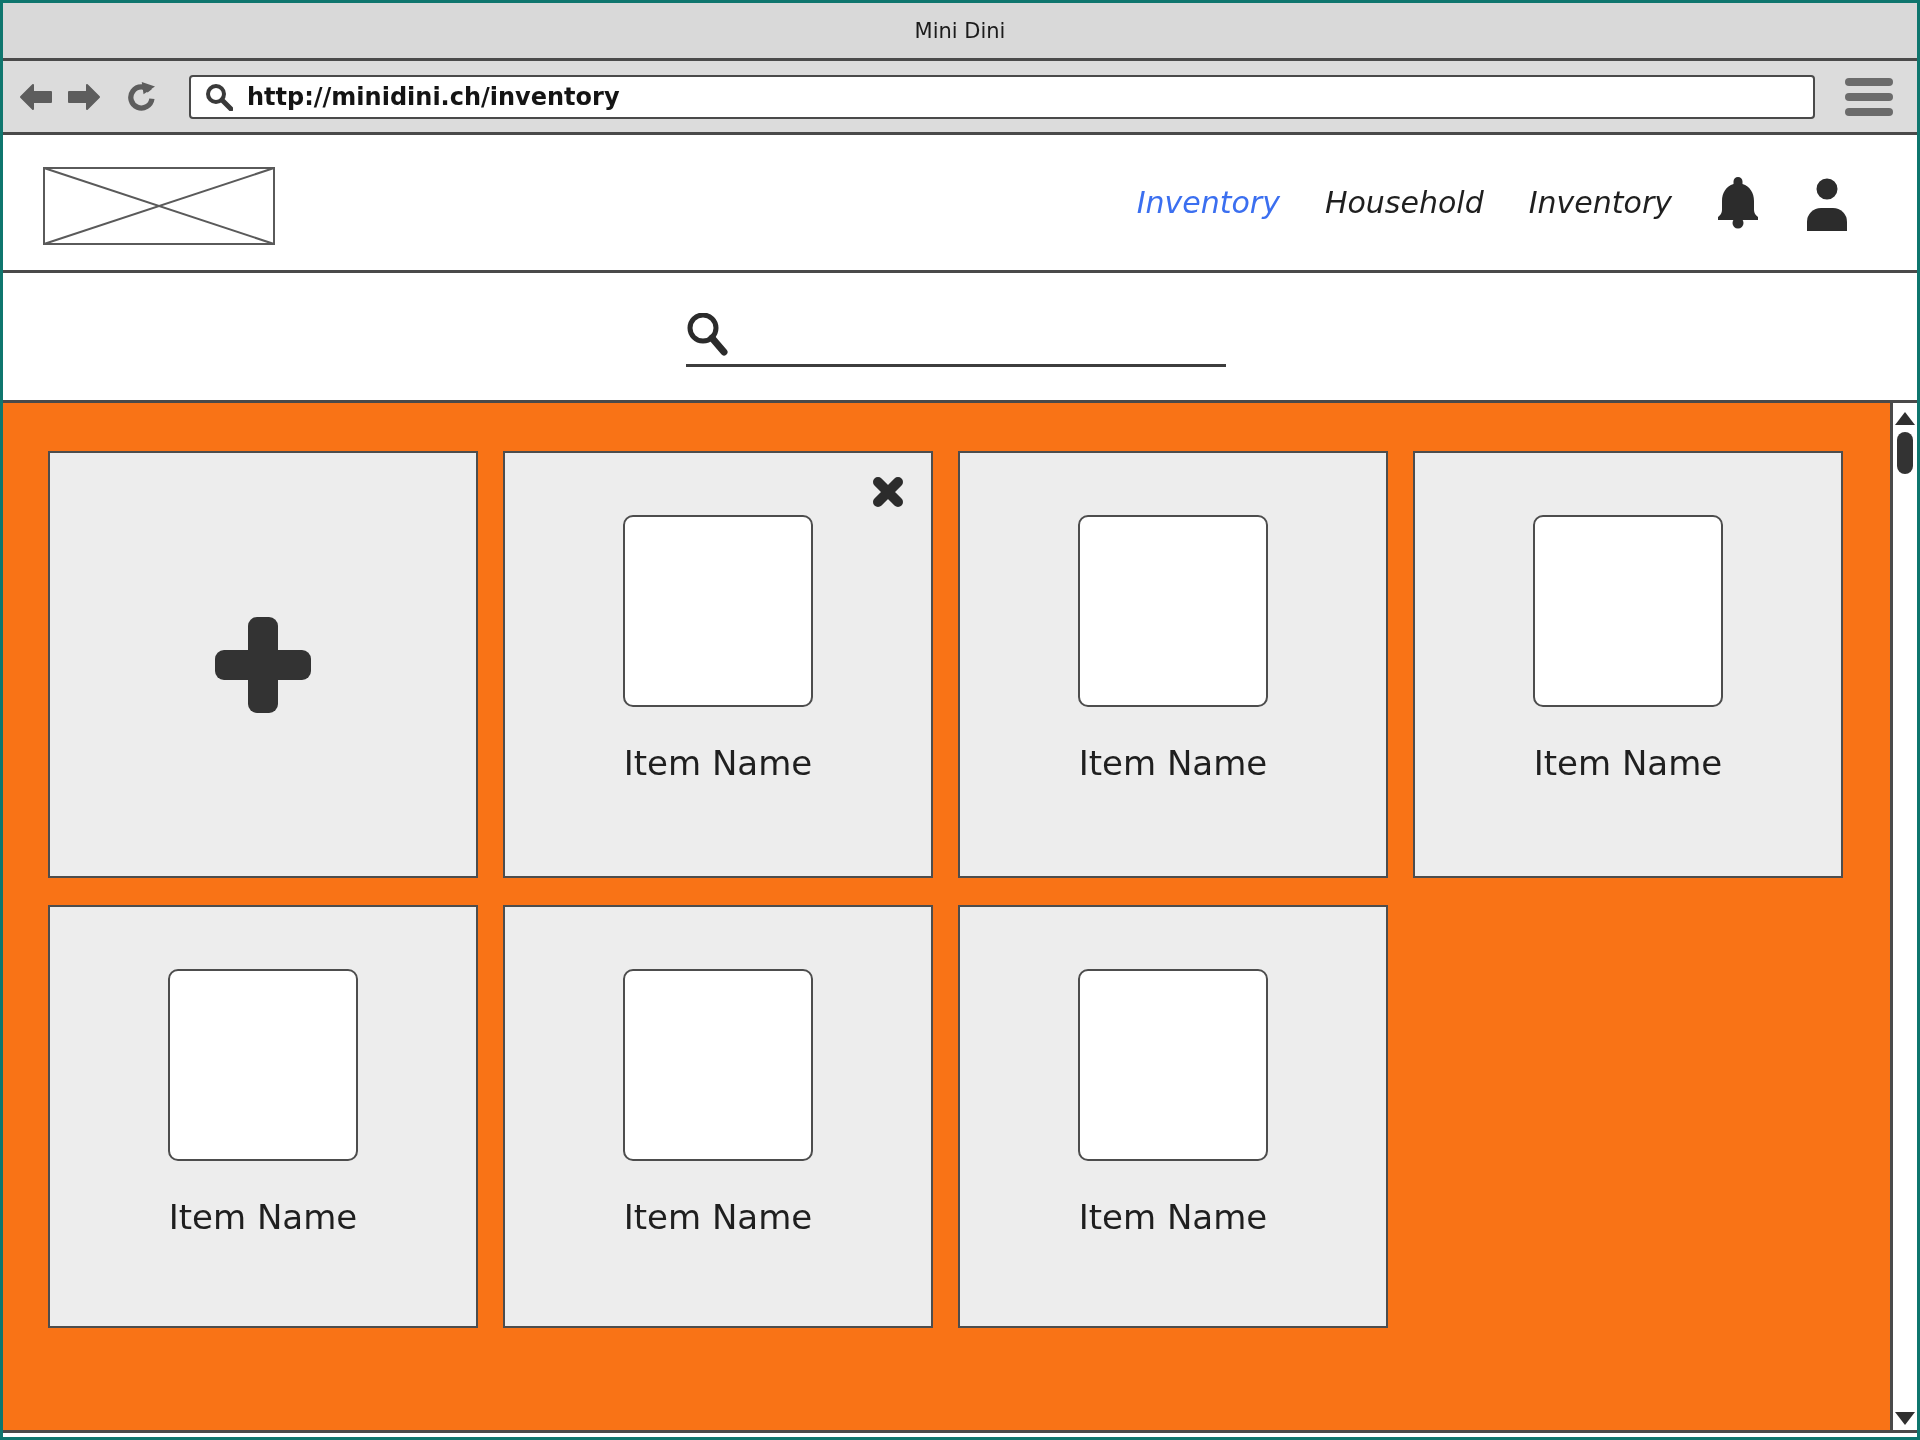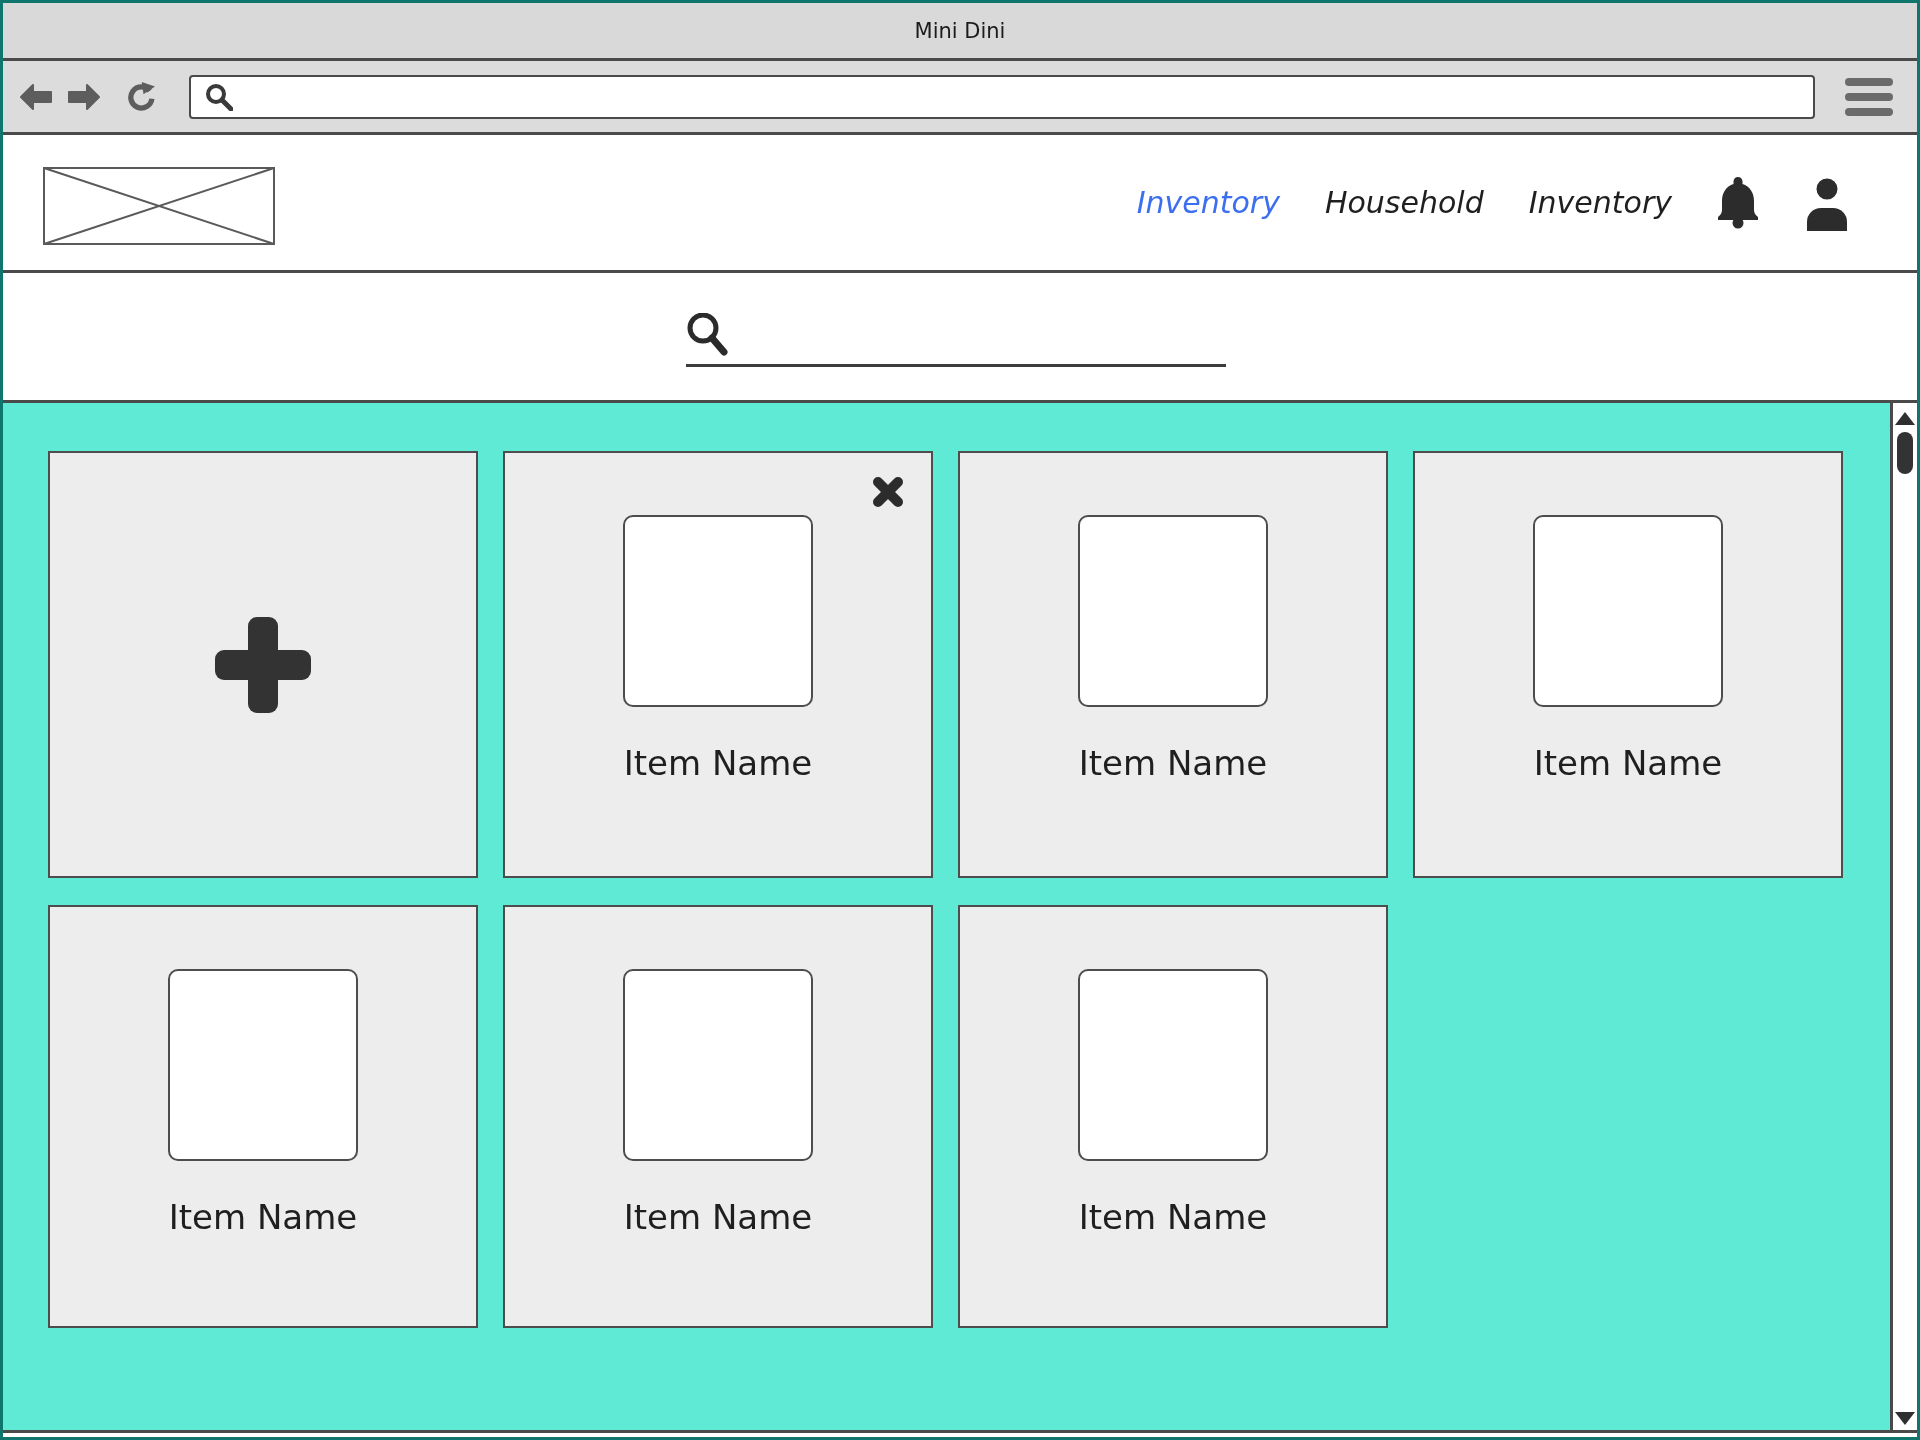--- a/index.html
+++ b/index.html
@@ -42,21 +42,21 @@
   .icon-btn{cursor:pointer;display:block;}
   
   .searchbar{height:130px;box-sizing:border-box;border-bottom:3px solid #4a4a4a;position:relative;background:#fff;}
   .search-glass{position:absolute;left:683px;top:40px;pointer-events:none;}
   .search-input{
     position:absolute;left:683px;top:30px;width:540px;height:64px;box-sizing:border-box;
     border:none;border-bottom:3px solid #3d3d3d;background:transparent;outline:none;
     font-family:inherit;font-size:30px;padding:0 0 6px 62px;color:#1f1f1f;
   }
   
-  .content{height:1030px;box-sizing:border-box;border-bottom:3px solid #4a4a4a;position:relative;background:#5eead4;}
+  .content{height:1030px;box-sizing:border-box;border-bottom:3px solid #4a4a4a;position:relative;background:#f97316;}
   .grid{
     position:absolute;left:45px;top:48px;
     display:grid;grid-template-columns:repeat(4,430px);grid-template-rows:427px 423px;
     column-gap:25px;row-gap:27px;
   }
   .card{background:#ededed;border:2px solid #4d4d4d;box-sizing:border-box;position:relative;cursor:pointer;}
   .add-card{display:flex;align-items:center;justify-content:center;}
   .item-thumb{
     width:190px;height:192px;box-sizing:border-box;margin:62px auto 0;
     background:#fff;border:2px solid #4d4d4d;border-radius:10px;
@@ -91,20 +91,21 @@
     </svg>
     <svg class="nav-btn refresh" viewBox="0 0 34 34">
       <path d="M28 10 A 12 12 0 1 0 30.5 19" fill="none" stroke="#5d5d5d" stroke-width="6"></path>
       <polygon points="19,0 34,5 21,14" fill="#5d5d5d"></polygon>
     </svg>
     <div class="urlfield">
       <svg width="28" height="28" viewBox="0 0 28 28">
         <circle cx="11" cy="11" r="8" fill="none" stroke="#3a3a3a" stroke-width="4"></circle>
         <line x1="17" y1="17" x2="26" y2="26" stroke="#3a3a3a" stroke-width="5" stroke-linecap="round"></line>
       </svg>
+      <input type="text" value="http://minidini.ch/inventory" style="">
     </div>
     <div class="hamburger">
       <span></span>
         <span></span>
         <span></span>
     </div>
   </div>
 
   <div class="appheader">
     <svg class="logo" width="232" height="78" viewBox="0 0 232 78">

